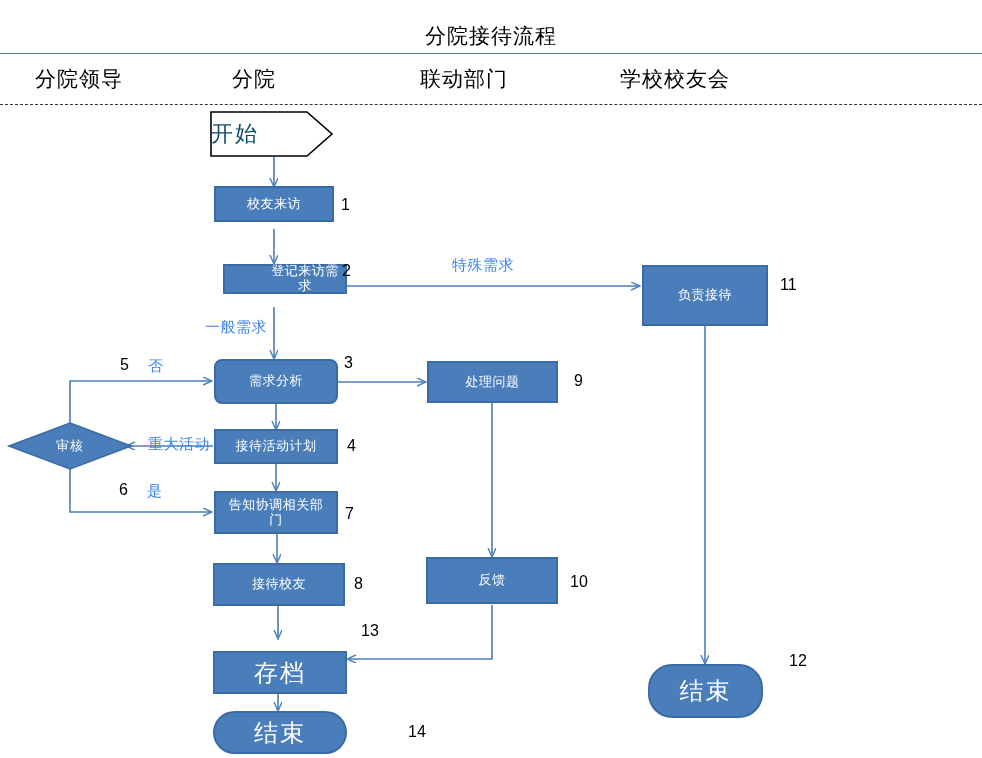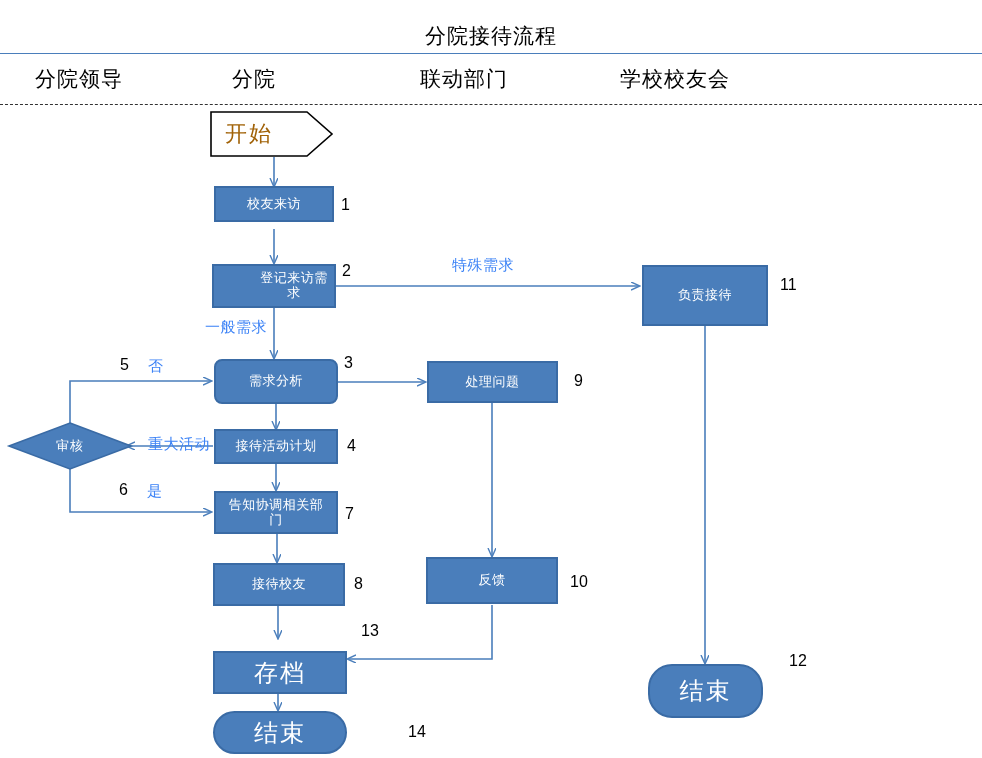--- a/index.html
+++ b/index.html
@@ -42,22 +42,21 @@
   .node.rounded { border-radius: 8px; }
   .node.pill    { border-radius: 24px; }
   .node.big     { font-size: 24px; letter-spacing: 2px; }
 
   .start-shape {
     position: absolute;
     box-sizing: border-box;
     display: flex;
     align-items: center;
     justify-content: flex-start;
-    padding-left: 14px;
-    color: #a16207;
+    color: #0c4a6e;
     font-size: 22px;
     letter-spacing: 2px;
     background: #ffffff;
   }
   .diamond-label {
     position: absolute;
     display: flex;
     align-items: center;
     justify-content: center;
     color: #ffffff;
@@ -172,21 +171,21 @@
   <div class="start-shape" style="left:211px; top:112px; width:100px; height:44px; border:none; background:transparent;">开始</div>
 
   <svg class="layer" viewBox="0 0 982 758">
     <polygon points="70,423 131,446 70,469 9,446" fill="#4a7ebb" stroke="#3a6ba5" stroke-width="1.6"></polygon>
   </svg>
   <div class="diamond-label" style="left:30px; top:432px; width:80px; height:28px;">审核</div>
 
   <div class="node" style="left:214px; top:186px; width:120px; height:36px;">校友来访</div>
   <div class="step-num" style="left:341px; top:196px;">1</div>
 
-  <div class="node" style="left:212px; top:264px; width:124px; height:44px;padding-left:40px;">登记来访需求</div>
+  <div class="node" style="left:223px; top:264px; width:124px; height:30px;padding-left:40px;">登记来访需求</div>
   <div class="step-num" style="left:342px; top:262px;">2</div>
 
   <div class="node rounded" style="left:214px; top:359px; width:124px; height:45px;">需求分析</div>
   <div class="step-num" style="left:344px; top:354px;">3</div>
 
   <div class="node" style="left:214px; top:429px; width:124px; height:35px;">接待活动计划</div>
   <div class="step-num" style="left:347px; top:437px;">4</div>
 
   <div class="node" style="left:214px; top:491px; width:124px; height:43px; padding:0 12px;">告知协调相关部门</div>
   <div class="step-num" style="left:345px; top:505px;">7</div>

